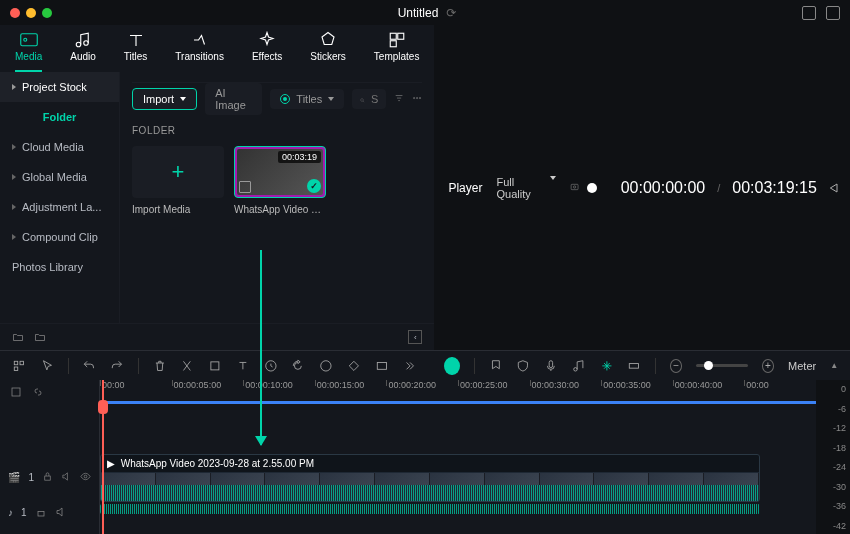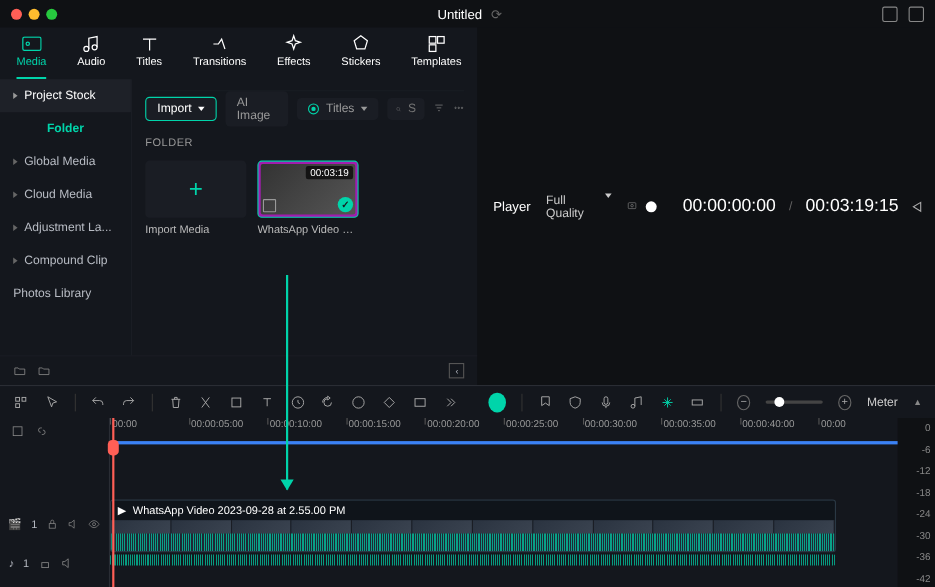--- a/index.html
+++ b/index.html
@@ -190,25 +190,25 @@
       <div class="sidebar">
         <div class="side-item active">
             <span class="caret"></span>
             <span>Project Stock</span>
           </div>
         <div class="side-item folder">
             <span>Folder</span>
           </div>
         <div class="side-item">
             <span class="caret"></span>
-            <span>Global Media</span>
+            <span>Cloud Media</span>
           </div>
         <div class="side-item">
             <span class="caret"></span>
-            <span>Cloud Media</span>
+            <span>Global Media</span>
           </div>
         <div class="side-item">
             <span class="caret"></span>
             <span>Adjustment La...</span>
           </div>
         <div class="side-item">
             <span class="caret"></span>
             <span>Compound Clip</span>
           </div>
         <div class="side-item" style="">

